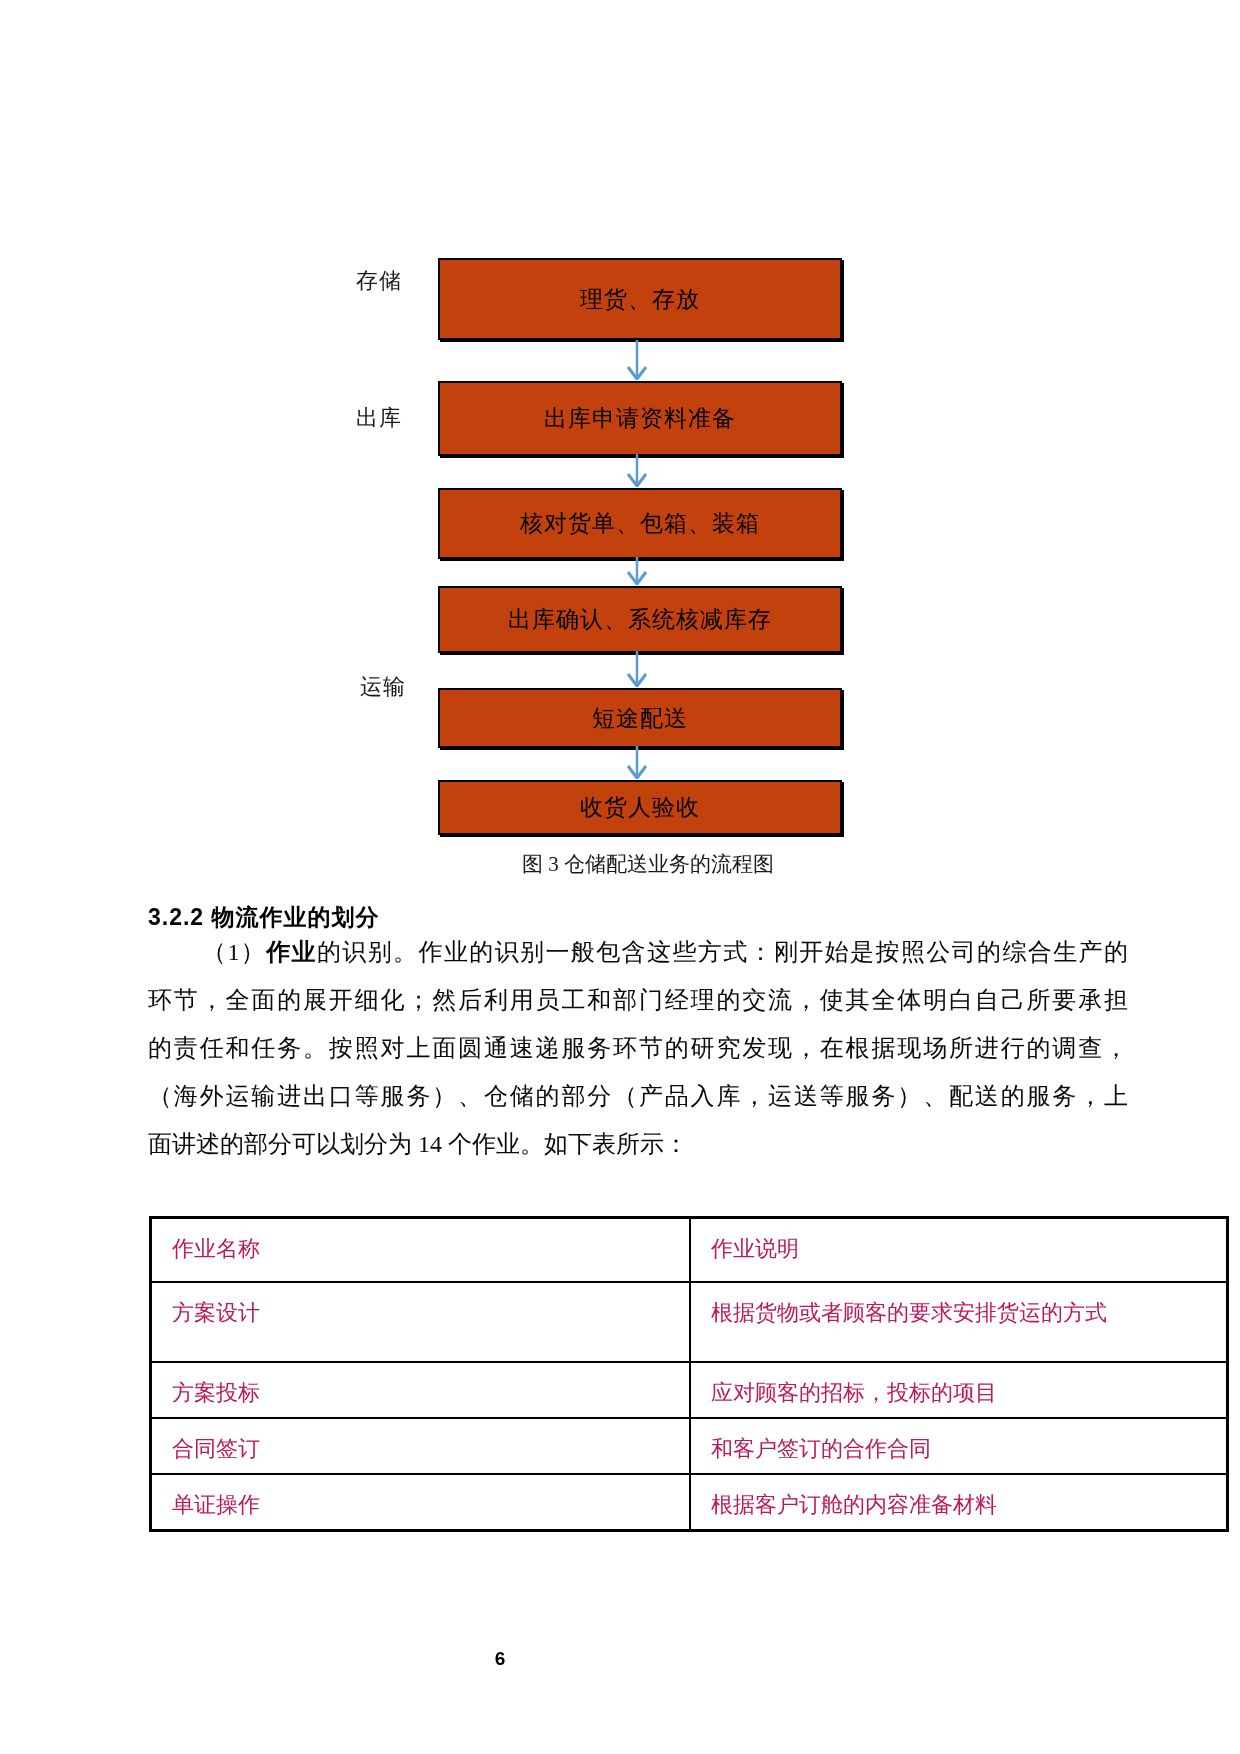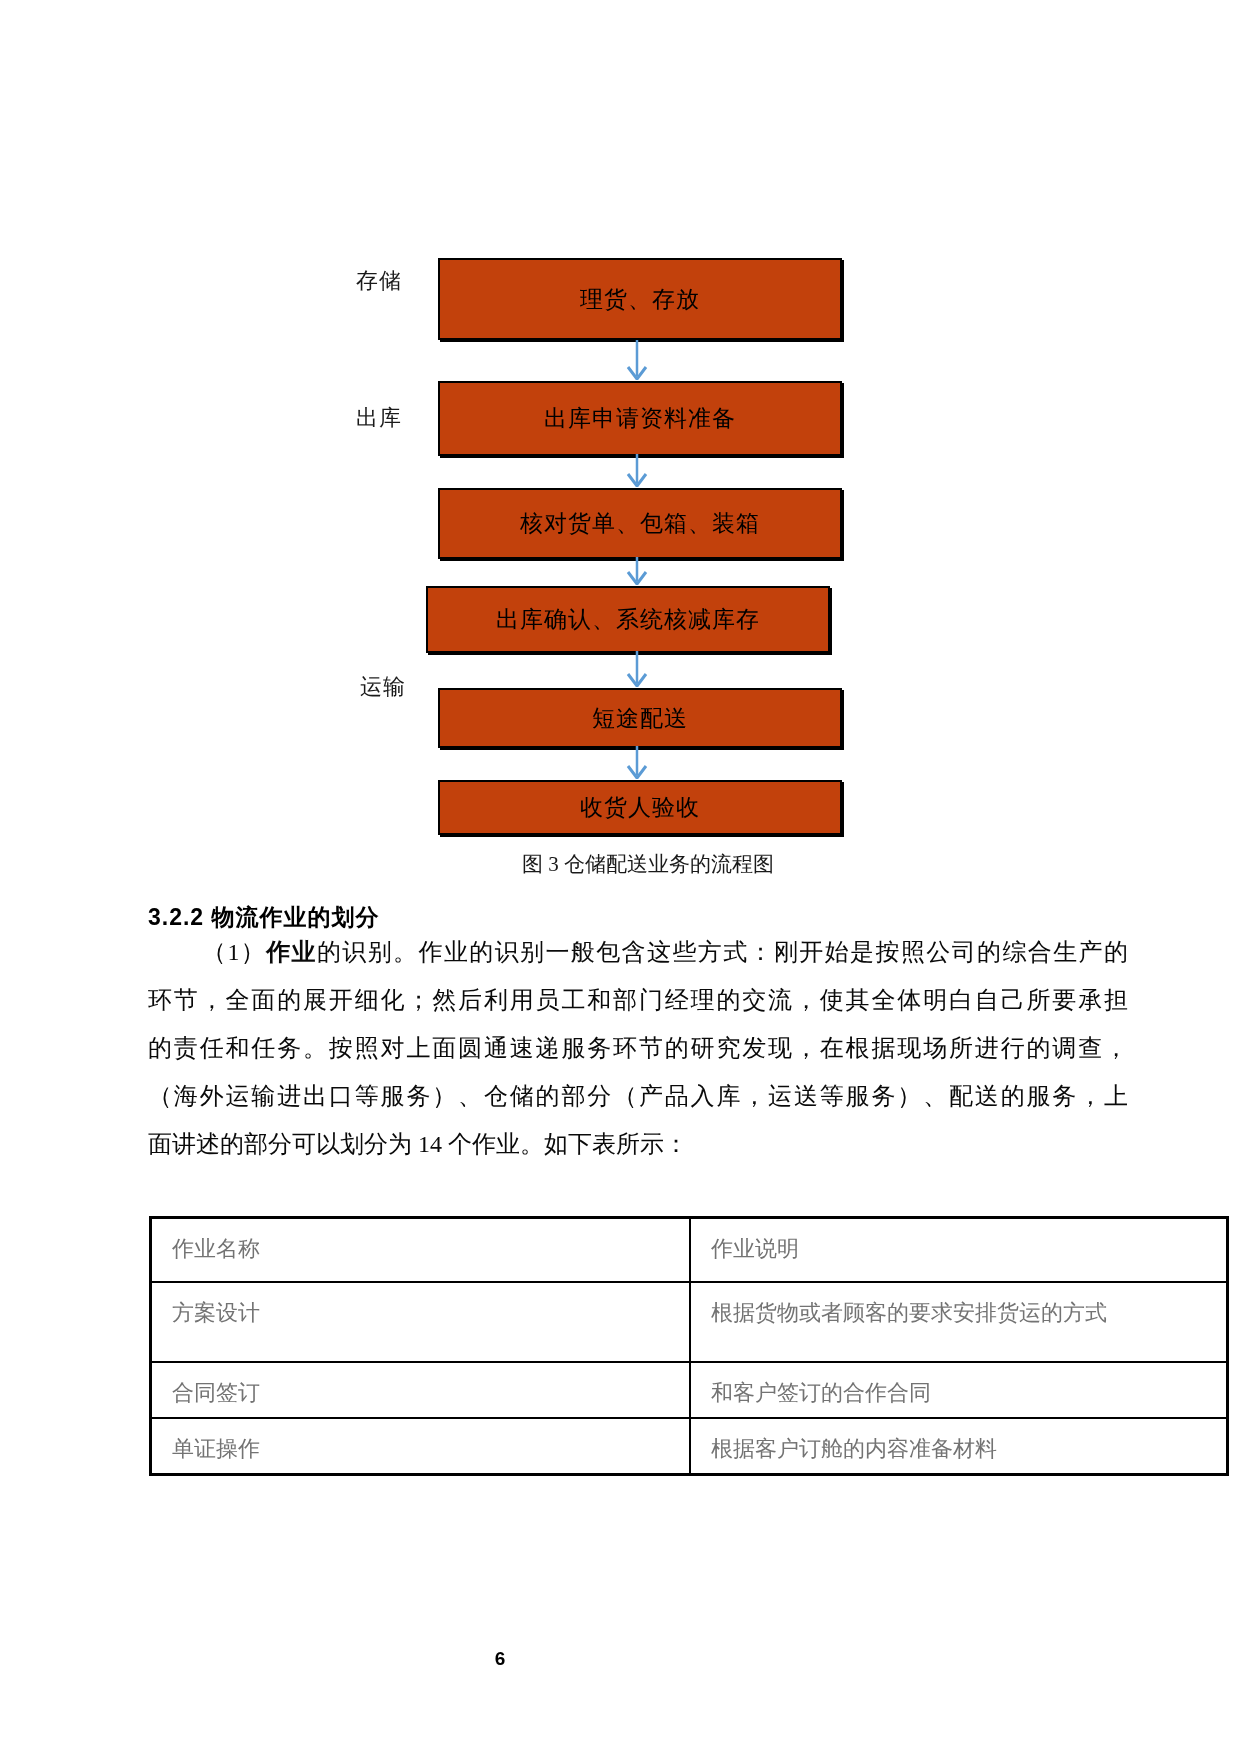--- a/index.html
+++ b/index.html
@@ -40,21 +40,21 @@
   .para-line.first{text-indent:54px;}
   .para-line.last{text-align-last:left;}
   .para-line b{font-family:"Liberation Sans","DejaVu Sans",sans-serif;font-weight:bold;}
   
   .ops-table{
     position:absolute;left:149px;top:1176px;width:1012px;
     border-collapse:collapse;table-layout:fixed;
   }
   .ops-table td{
     border:2px solid #000;vertical-align:top;
-    padding:6px 10px 0 20px;font-size:22px;line-height:48px;color:#737373;
+    padding:6px 10px 0 20px;font-size:22px;line-height:48px;color:#be185d;
     white-space:pre-line;overflow:hidden;
   }
   .ops-table{border:3px solid #000;}
   .col-name{width:507px;}
   .col-desc{width:505px;}
   
   .page-number{
     position:absolute;left:470px;top:1608px;width:60px;text-align:center;
     font-size:19px;font-weight:bold;color:#000;
     font-family:"Liberation Sans","DejaVu Sans",sans-serif;
@@ -67,21 +67,21 @@
 
   <div>
 
     <div class="stage-label" style="left:356px;top:226px;">存储</div>
     <div class="stage-label" style="left:356px;top:363px;">出库</div>
     <div class="stage-label" style="left:360px;top:632px;">运输</div>
 
     <div class="flow-box" style="left:438px;top:218px;width:400px;height:78px;">理货、存放</div>
     <div class="flow-box" style="left:438px;top:341px;width:400px;height:71px;">出库申请资料准备</div>
     <div class="flow-box" style="left:438px;top:448px;width:400px;height:67px;">核对货单、包箱、装箱</div>
-    <div class="flow-box" style="left:426px;top:546px;width:400px;height:63px;">出库确认、系统核减库存</div>
+    <div class="flow-box" style="left:438px;top:546px;width:400px;height:63px;">出库确认、系统核减库存</div>
     <div class="flow-box" style="left:438px;top:648px;width:400px;height:56px;">短途配送</div>
     <div class="flow-box" style="left:438px;top:740px;width:400px;height:51px;">收货人验收</div>
 
     <svg class="flow-arrow" style="left:626px;top:300px;" width="22" height="40">
       <line x1="11" y1="0" x2="11" y2="36" stroke="#5B9BD5" stroke-width="2.5"></line>
       <polyline points="2,27 11,39 20,27" fill="none" stroke="#5B9BD5" stroke-width="3"></polyline>
     </svg>
     <svg class="flow-arrow" style="left:626px;top:414px;" width="22" height="33">
       <line x1="11" y1="0" x2="11" y2="29" stroke="#5B9BD5" stroke-width="2.5"></line>
       <polyline points="2,20 11,32 20,20" fill="none" stroke="#5B9BD5" stroke-width="3"></polyline>
@@ -115,20 +115,24 @@
   <table class="ops-table">
     <tbody>
         <tr style="height:64px;">
       <td class="col-name">作业名称</td>
       <td class="col-desc">作业说明</td>
     </tr>
     <tr style="height:80px;">
       <td>方案设计</td>
       <td>根据货物或者顾客的要求安排货运的方式</td>
     </tr>
+    <tr style="height:56px;">
+      <td>方案投标</td>
+      <td>应对顾客的招标，投标的项目</td>
+    </tr>
     <tr style="height:53px;">
       <td>合同签订</td>
       <td>和客户签订的合作合同</td>
     </tr>
     <tr style="height:50px;">
       <td>单证操作</td>
       <td>根据客户订舱的内容准备材料</td>
     </tr>
   </tbody>
     </table>

